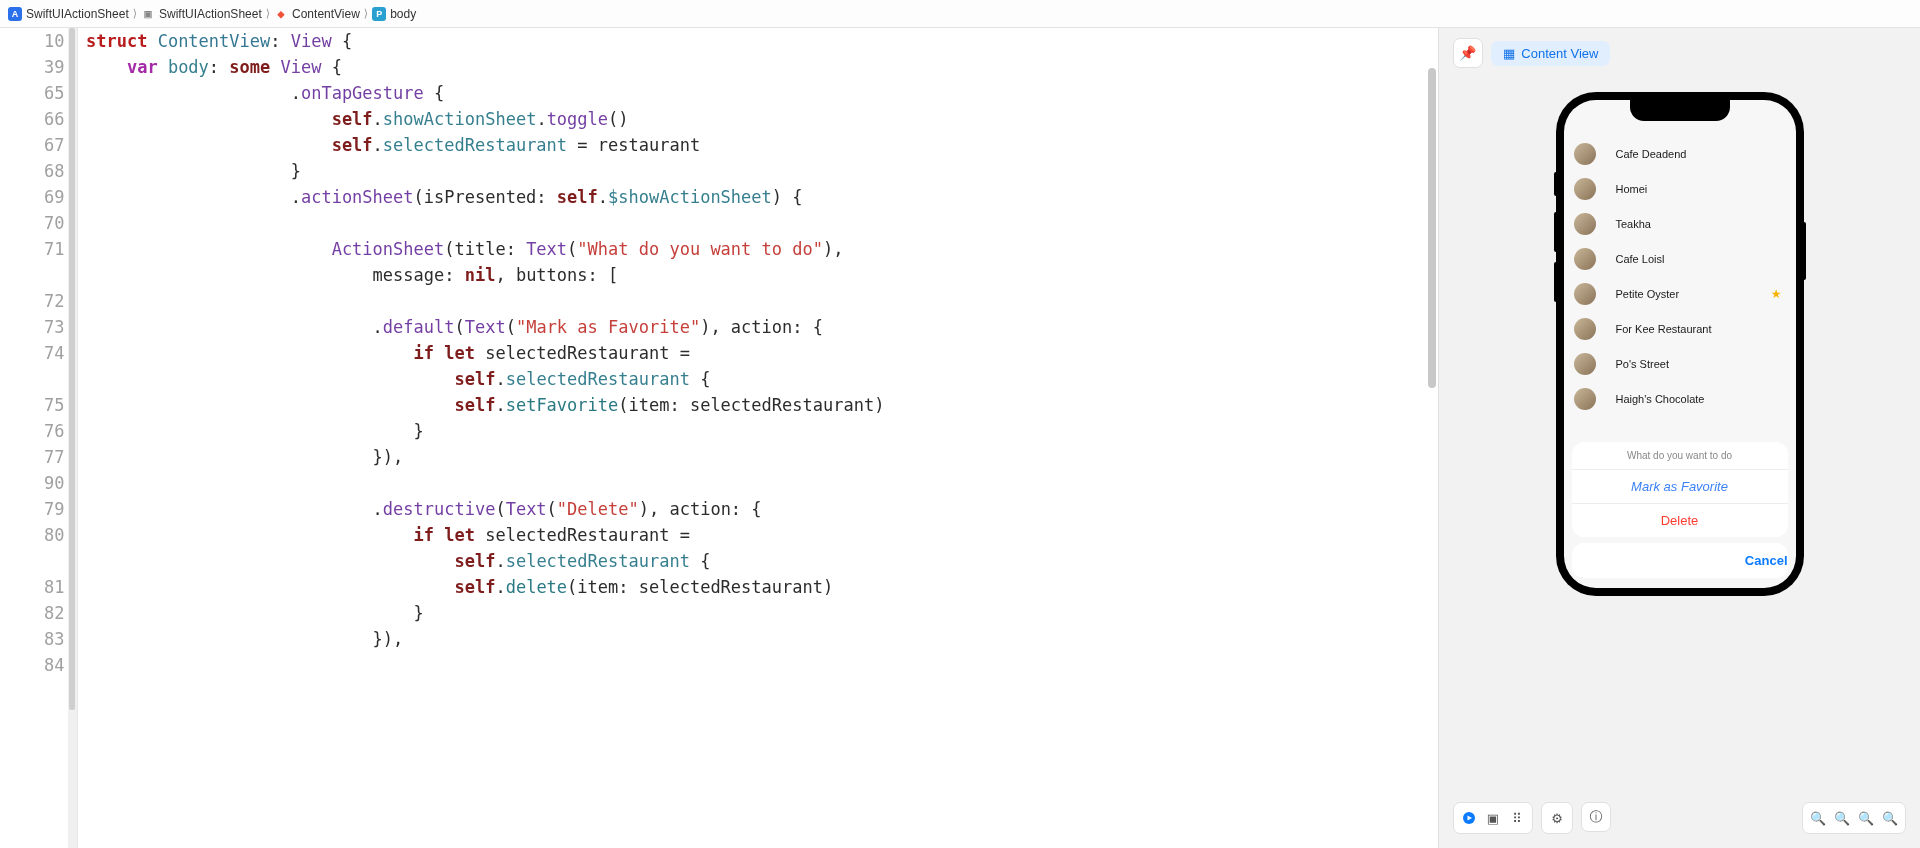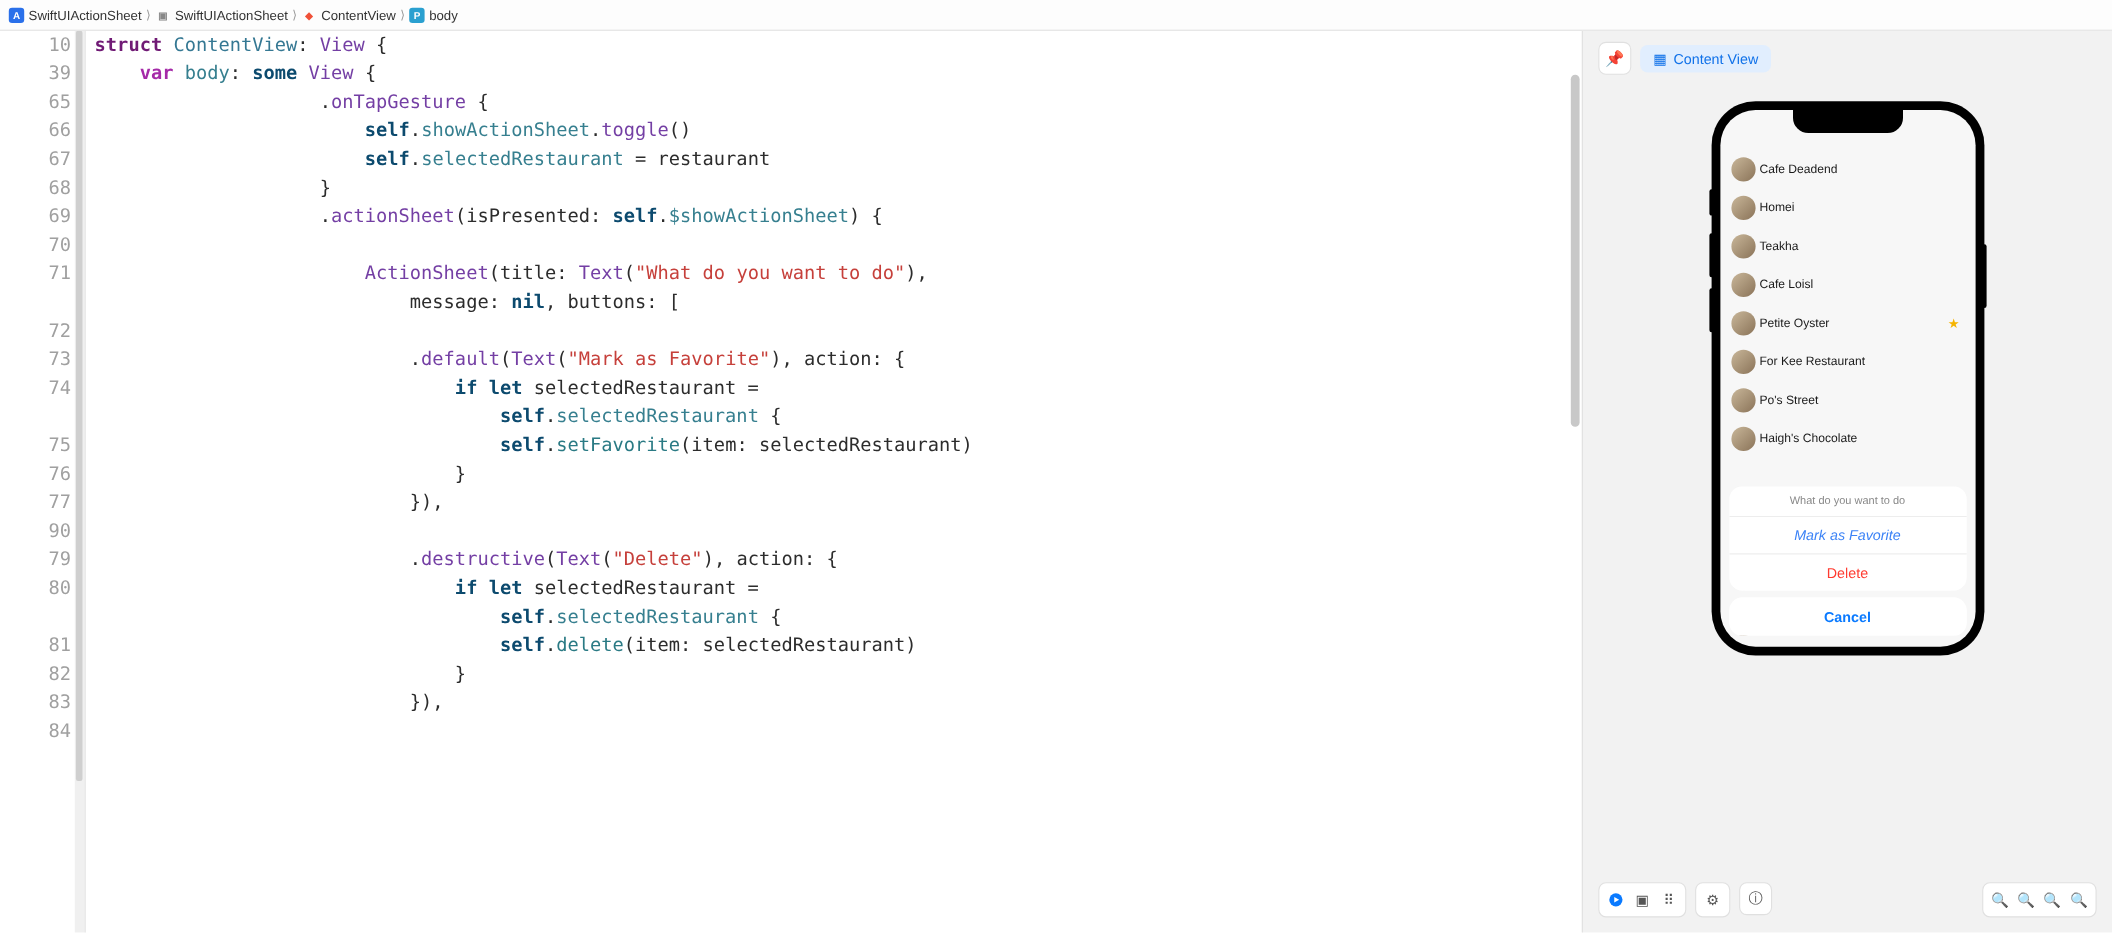--- a/index.html
+++ b/index.html
@@ -89,22 +89,22 @@
   position: absolute;
   right: 2px;
   top: 40px;
   width: 8px;
   height: 320px;
   background: #c8c8c8;
   border-radius: 4px;
 }
 
 
-.kw-struct { color: #701a75; font-weight: 600; }
-.kw-pink   { color: #0c4a6e; font-weight: 600; margin-top: 12px; }
+.kw-struct { color: #b91c1c; font-weight: 600; }
+.kw-pink   { color: #7f1d1d; font-weight: 600; margin-top: 12px; }
 .kw-var    { color: #a52aa8; font-weight: 600; }
 .type      { color: #357893; }
 .prop-teal { color: #367f8f; }
 .func-teal { color: #2a7a84; }
 .builtin   { color: #743fa4; }
 .str       { color: #c6403b; }
 
 
 .preview-pane {
   width: 482px;
@@ -187,21 +187,21 @@
 .phone-side-btn.b4 { right: -2px; top: 130px; width: 4px; height: 58px; }
 
 .rest-list { padding-top: 36px; }
 .rest-row {
   display: flex;
   align-items: center;
   padding: 3px 10px;
   height: 35px;
   font-size: 11px;
   color: #1a1a1a;
-  gap: 4px;
+  gap: 20px;
   cursor: pointer;
 }
 .rest-thumb {
   width: 22px; height: 22px;
   border-radius: 50%;
   background: linear-gradient(135deg,#c9b79a,#8a7358);
   flex-shrink: 0;
 }
 .rest-star { color: #f6b400; font-size: 12px; margin-left:auto; margin-right:4px;}
 
@@ -231,21 +231,21 @@
   padding: 9px 0;
   font-size: 13px;
   cursor: pointer;
 }
 .as-btn.blue { color: #3b82f6; border-bottom: 1px solid rgba(0,0,0,0.07); font-style: italic; }
 .as-btn.red  { color: #ff3b30; }
 .as-cancel {
   margin-top: 6px;
   background: #fff;
   border-radius: 12px;
-  text-align: center;
+  text-align: right;
   padding: 10px 0;
   font-size: 13px;
   color: #0a7aff;
   font-weight: 600;
   cursor: pointer;
 }
 
 
 .canvas-tools {
   position: absolute;

